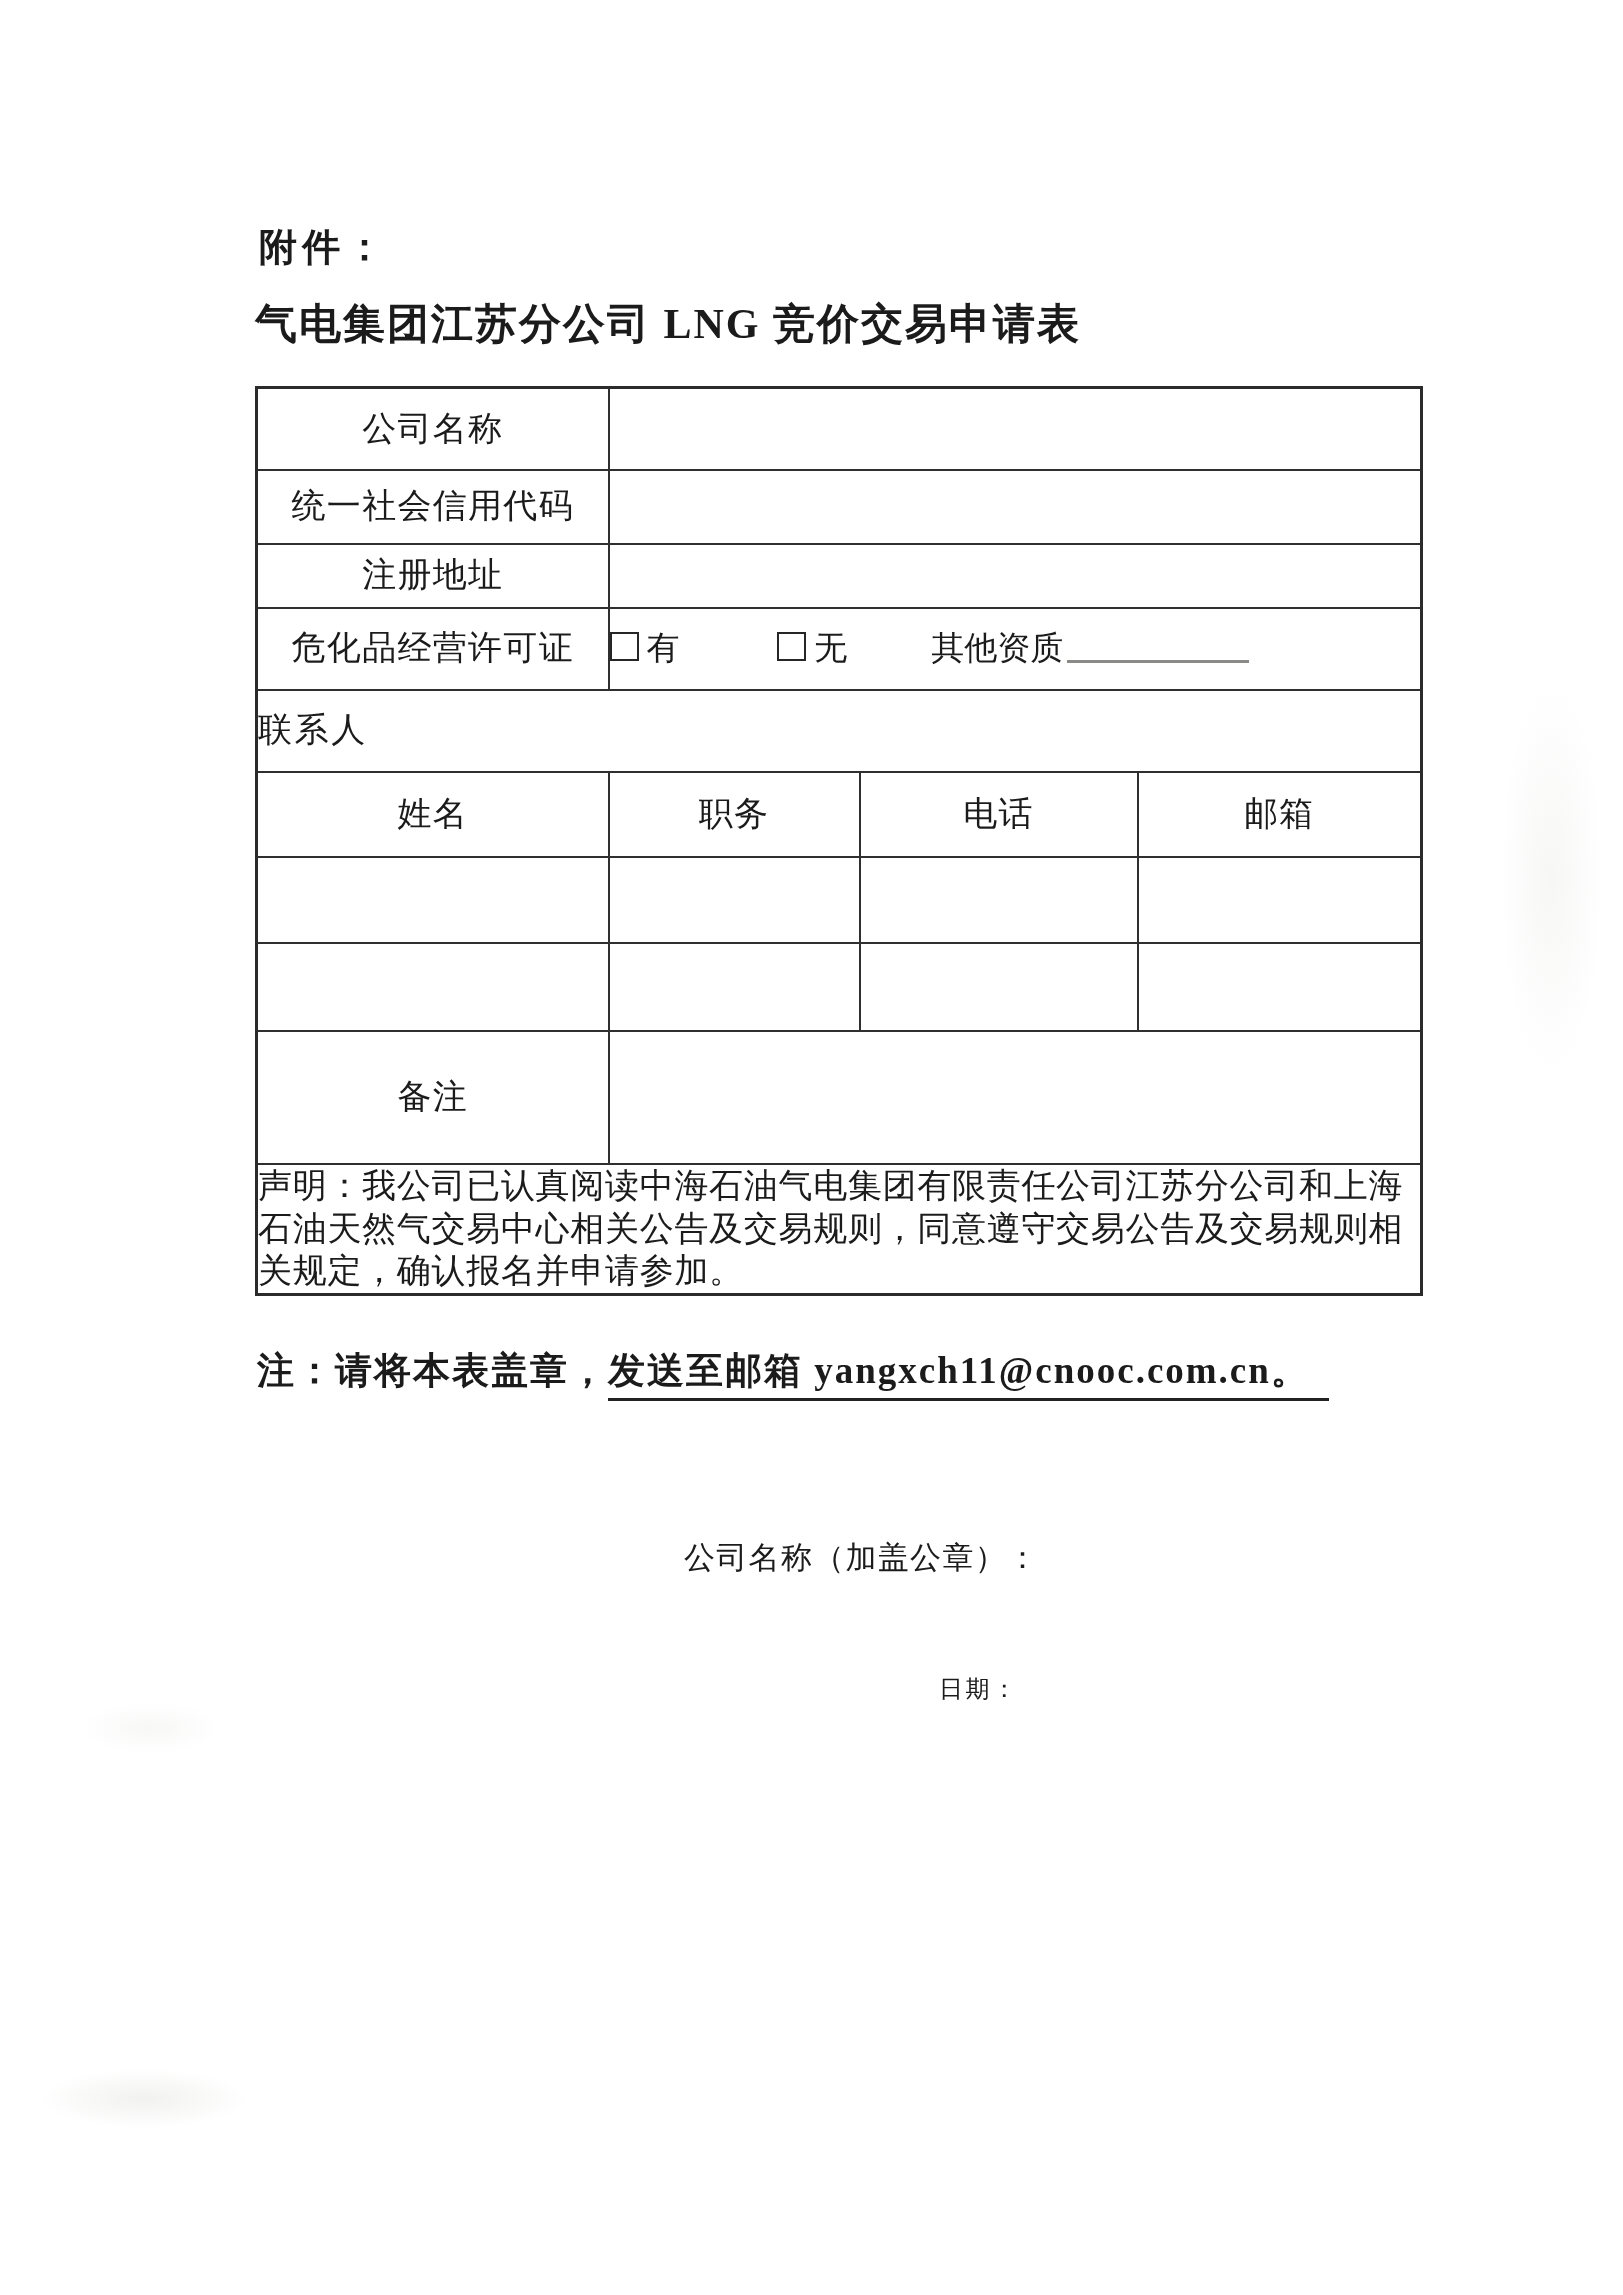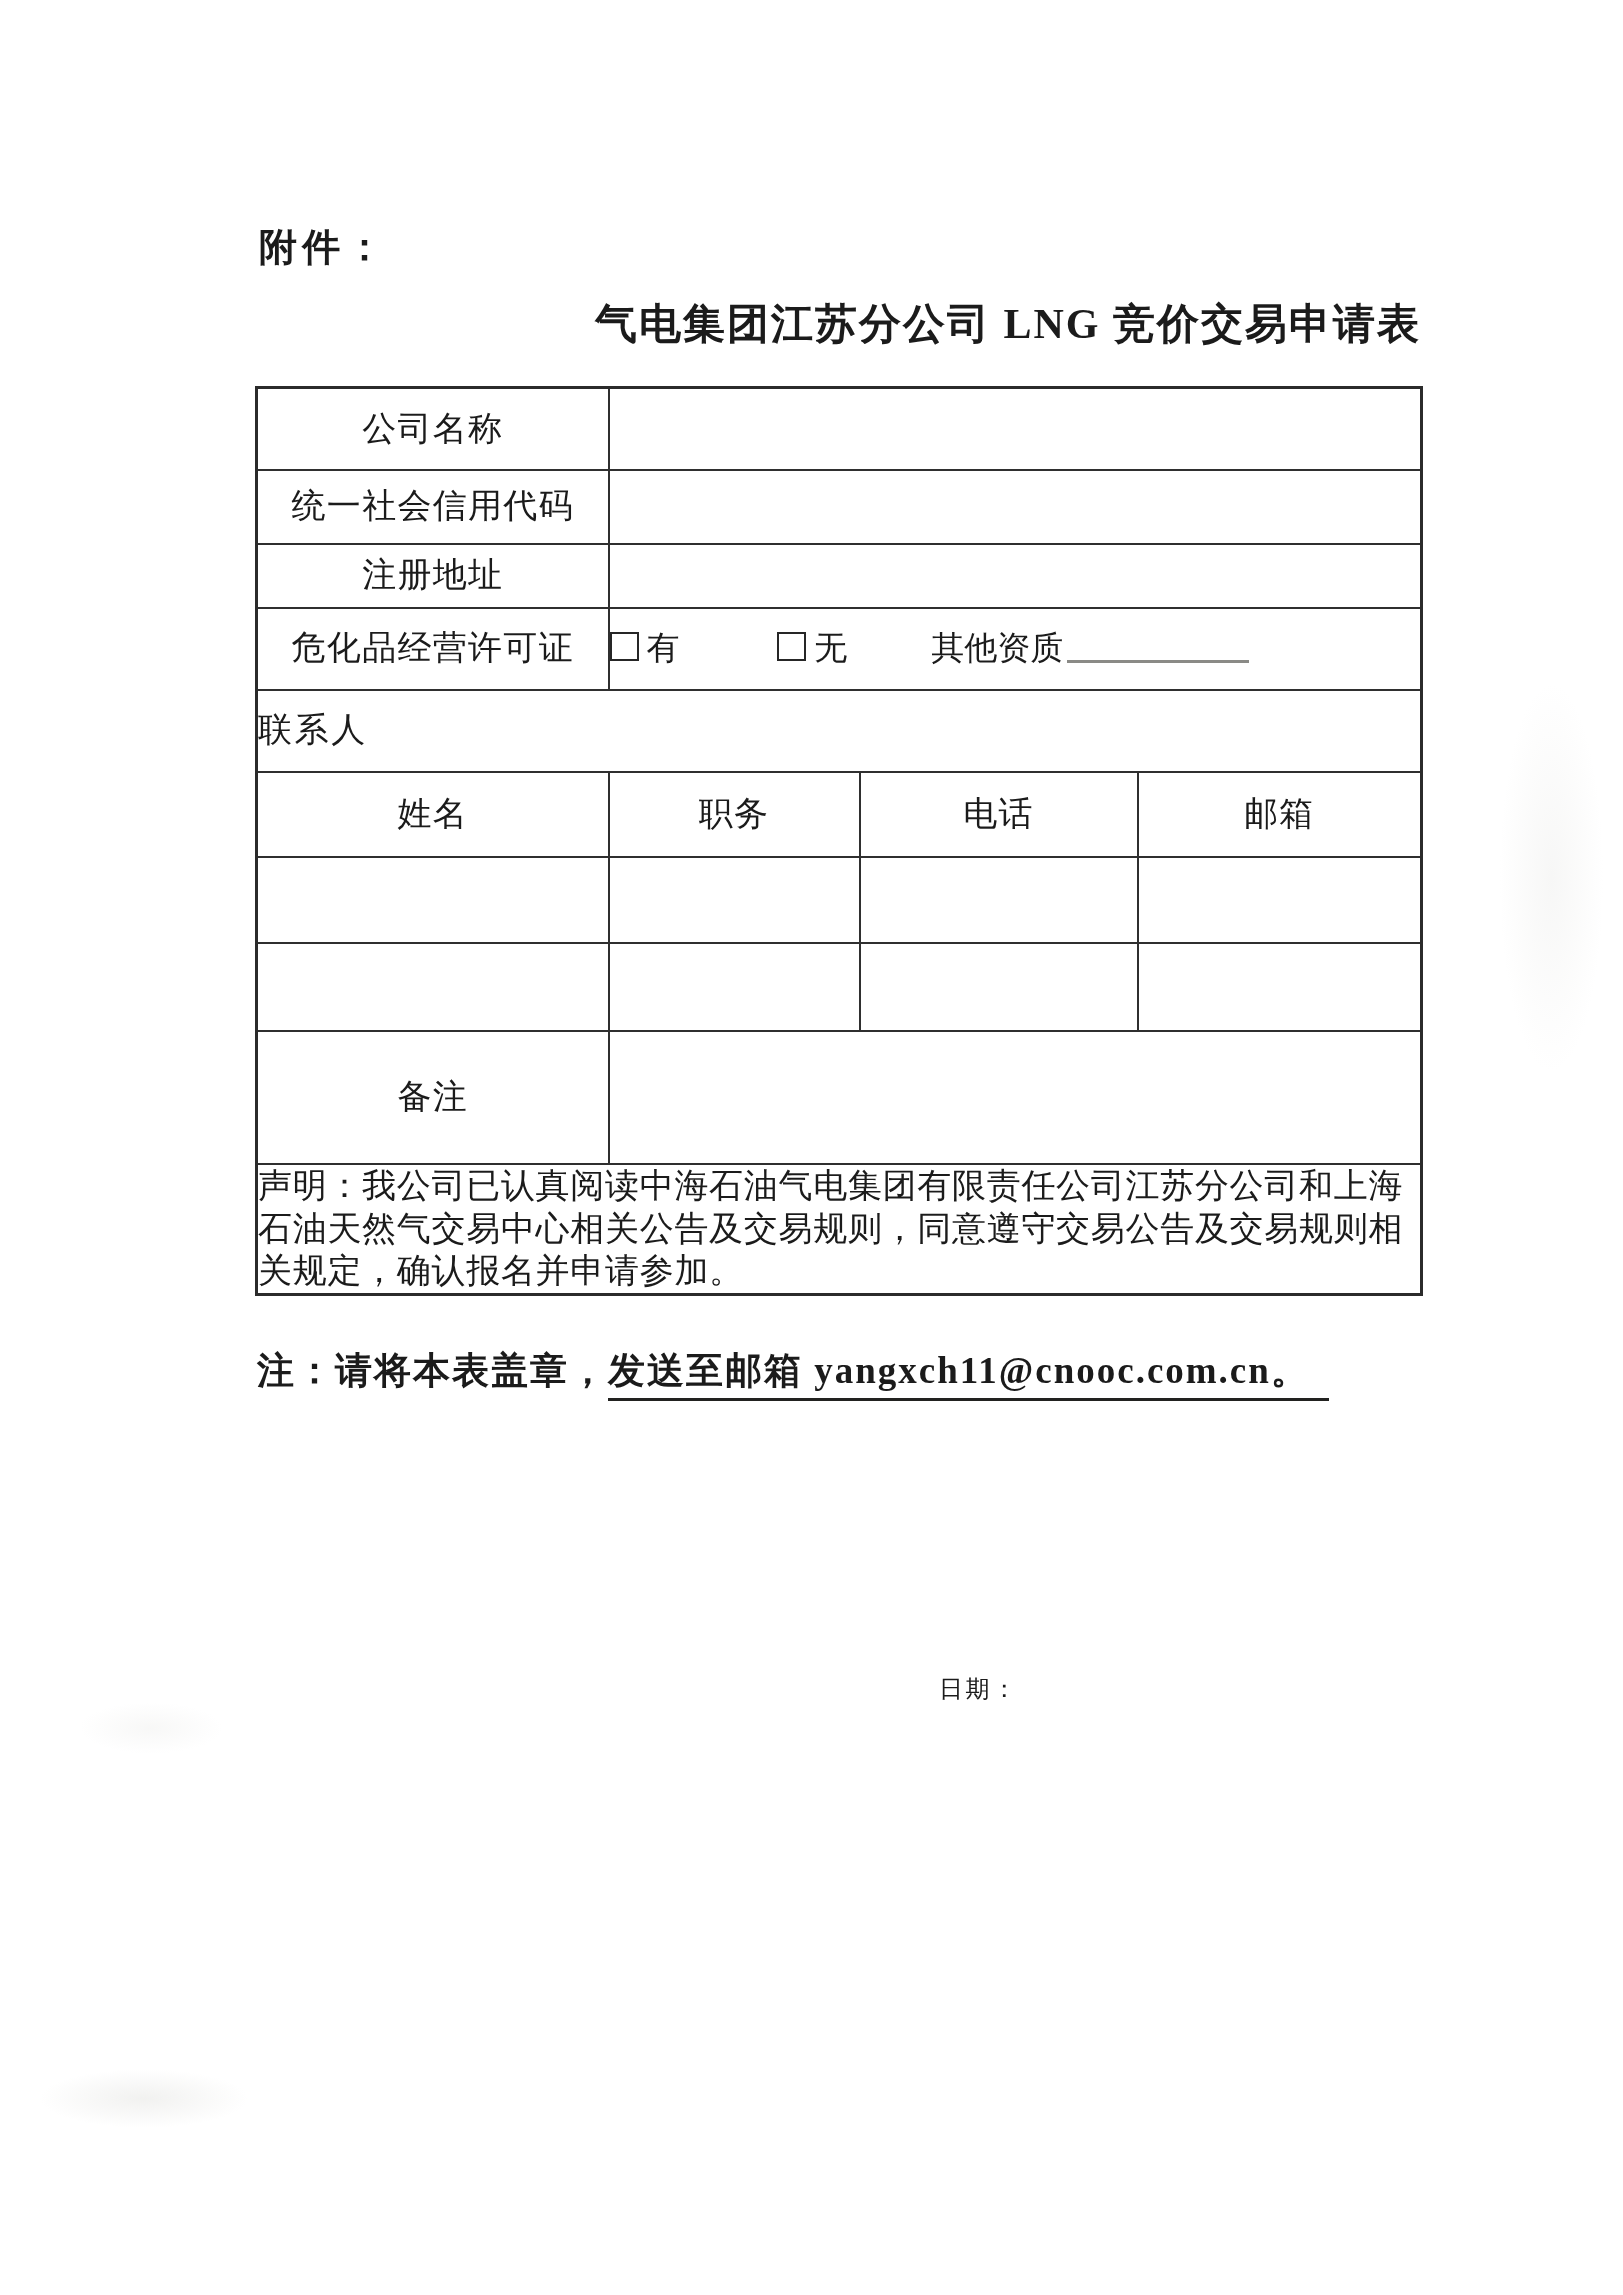--- a/index.html
+++ b/index.html
@@ -20,21 +20,21 @@
     background:radial-gradient(ellipse at center,rgba(210,210,206,.18),rgba(210,210,206,0) 70%);}
   .smudge.s3{left:79px;top:1702px;width:144px;height:52px;
     background:radial-gradient(ellipse at center,rgba(214,214,210,.18),rgba(214,214,210,0) 70%);}
 
   .attachment{
     position:absolute;left:259px;top:227px;
     font-size:38px;font-weight:bold;letter-spacing:5.2px;line-height:1.1;
   }
   .doc-title{
     position:absolute;left:255px;top:300px;width:1166px;
-    text-align:right;font-size:42px;font-weight:bold;letter-spacing:2px;line-height:1.15;
+    text-align:left;font-size:42px;font-weight:bold;letter-spacing:2px;line-height:1.15;
     white-space:nowrap;
   }
 
   table.form{
     position:absolute;left:255px;top:386px;width:1166px;
     border-collapse:collapse;table-layout:fixed;
     border:3.3px solid #2b2b2b;
   }
   table.form td{
     border:2px solid #2f2f2f;
@@ -152,16 +152,17 @@
     <tr style="height:131px">
       <td class="declaration" colspan="4">声明：我公司已认真阅读中海石油气电集团有限责任公司江苏分公司和上海石油天然气交易中心相关公告及交易规则，同意遵守交易公告及交易规则相关规定，确认报名并申请参加。</td>
     </tr>
   </tbody>
     </table>
 
   <div class="note">
     <span>注：请将本表盖章，</span><span class="underlined">发送至邮箱 yangxch11@cnooc.com.cn。</span>
   </div>
 
+  <div class="seal-line">公司名称（加盖公章）：</div>
 
   <div class="date-line">日期：</div>
 </div>
 
 
 </body></html>

